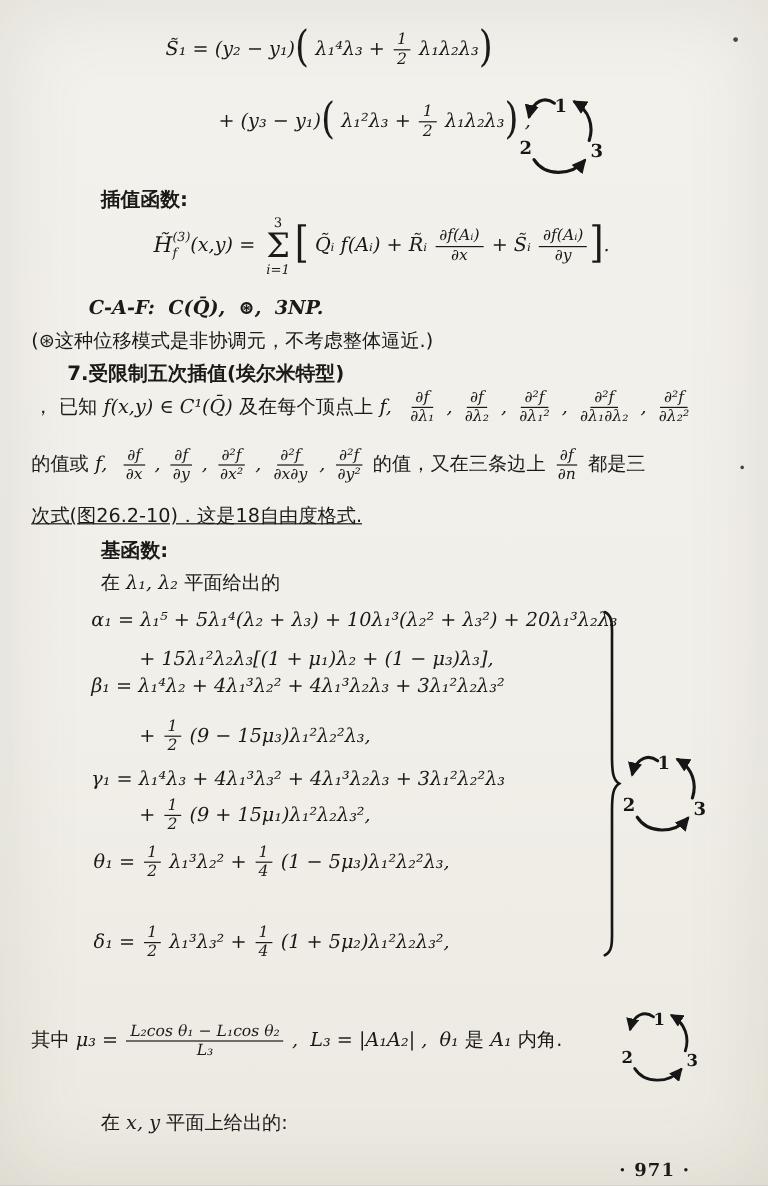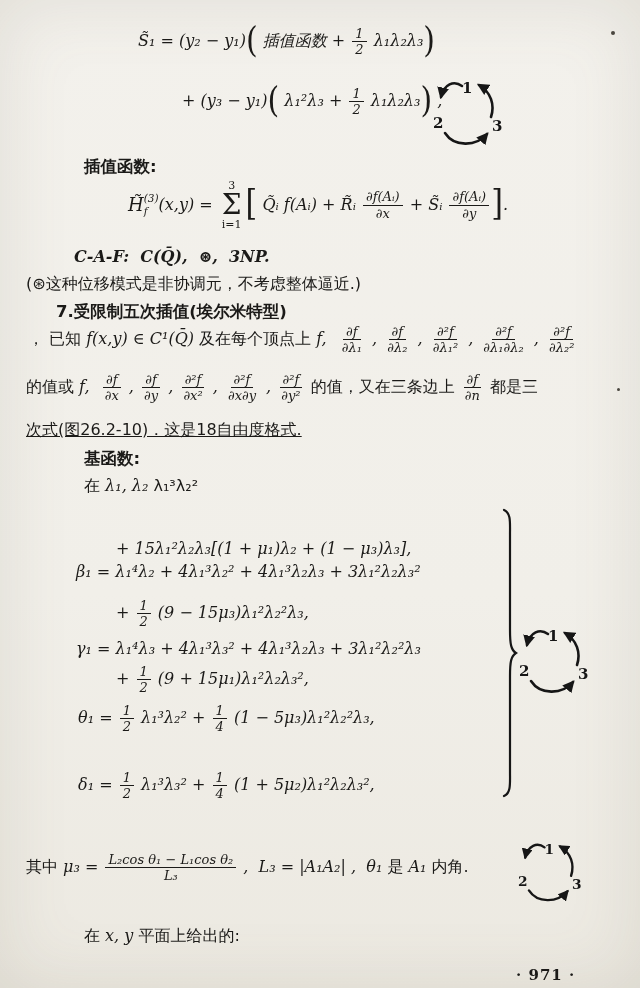--- a/index.html
+++ b/index.html
@@ -19,21 +19,21 @@
   .frac{display:inline-flex;flex-direction:column;align-items:center;vertical-align:middle;
         font-size:13px;line-height:1.18;font-style:italic;margin:0 2px;}
   .frac .num{border-bottom:1.3px solid #1b1a18;padding:0 3px;}
   .frac .den{padding:0 3px;}
   .bigd{display:inline-block;vertical-align:middle;font-size:30px;line-height:1;
         transform:scaleY(1.2);position:relative;top:-2px;font-style:normal;}
   .sum{display:inline-flex;flex-direction:column;align-items:center;vertical-align:middle;
        line-height:1;margin:0 4px;font-style:normal;}
   .sumtop{font-size:11px;}
   .sigma{font-size:28px;}
-  .sumbot{font-size:11px;}
+  .sumbot{font-size:11px;font-style:italic;}
   .ssw{display:inline-flex;align-items:center;vertical-align:middle;}
   .ssbase{font-style:italic;font-size:18px;}
   .ssstack{display:inline-flex;flex-direction:column;font-size:10.5px;line-height:1.2;font-style:italic;}
   .cyc{display:block;}
   .cyc text{font-family:"DejaVu Serif","Liberation Serif",serif;font-weight:700;font-size:15px;fill:#161616;}
   .arrow{fill:none;stroke:#161616;stroke-width:2.6;stroke-linecap:round;}
   .bracepath{fill:none;stroke:#161616;stroke-width:2.2;stroke-linecap:round;}
   .speck{position:absolute;background:#4a463f;border-radius:50%;}
   .pagenum{font-weight:700;font-size:15px;letter-spacing:1px;margin-top:20px;}
 </style>
@@ -43,21 +43,21 @@
 <div class="page">
 
   <svg width="0" height="0" style="position:absolute" aria-hidden="true">
     <defs>
       <marker id="ah" viewBox="0 0 10 10" refX="8" refY="5" markerWidth="4.6" markerHeight="4.6" orient="auto">
         <path d="M0,0 L10,5 L0,10 z" fill="#161616"></path>
       </marker>
     </defs>
   </svg>
 
-  <div class="abs mline" style="left:138px;top:26px;"><span class="mt">S̃₁ = (y₂ − y₁)</span><span class="bigd">(</span><span class="mt"> 插值函数 + </span><span class="frac"><span class="num">1</span><span class="den">2</span></span><span class="mt"> λ₁λ₂λ₃</span><span class="bigd">)</span></div>
+  <div class="abs mline" style="left:138px;top:26px;"><span class="mt">S̃₁ = (y₂ − y₁)</span><span class="bigd">(</span><span class="mt"> λ₁⁴λ₃ + </span><span class="frac"><span class="num">1</span><span class="den">2</span></span><span class="mt"> λ₁λ₂λ₃</span><span class="bigd">)</span></div>
   <div class="abs mline" style="left:182px;top:86px;text-align:right;"><span class="mt">+ (y₃ − y₁)</span><span class="bigd">(</span><span class="mt"> λ₁²λ₃ + </span><span class="frac"><span class="num">1</span><span class="den">2</span></span><span class="mt"> λ₁λ₂λ₃</span><span class="bigd">)</span><span class="mt"> ,</span></div>
 
   <div class="abs" style="left:428px;top:78px;">
     <svg class="cyc" width="80" height="72" viewBox="0 0 80 72">
       <text x="34" y="15">1</text>
       <text x="5" y="50">2</text>
       <text x="64" y="53">3</text>
       <path class="arrow" d="M34 8 C26 2,16 6,13 19" marker-end="url(#ah)"></path>
       <path class="arrow" d="M63 39 C67 27,63 14,51 7" marker-end="url(#ah)"></path>
       <path class="arrow" d="M17 55 C26 69,48 69,59 56" marker-end="url(#ah)"></path>
@@ -70,22 +70,23 @@
   <div class="abs mline bold" style="left:74px;top:247px;"><span class="mt">C-A-F:  C(Q̄),  ⊛,  3NP.</span></div>
   <div class="abs ct" style="left:26px;top:274px;font-size:16px;font-family:'DejaVu Sans','Liberation Sans',sans-serif;">(⊛这种位移模式是非协调元，不考虑整体逼近.)</div>
 
   <div class="abs heading" style="left:56px;top:301px;">7.受限制五次插值(埃尔米特型)</div>
 
   <div class="abs mline" style="left:28px;top:324px;"><span class="ct">， 已知 </span><span class="mt">f(x,y) ∈ C¹(Q̄) </span><span class="ct">及在每个顶点上 </span><span class="mt">f,  </span><span class="frac"><span class="num">∂f</span><span class="den">∂λ₁</span></span><span class="mt"> , </span><span class="frac"><span class="num">∂f</span><span class="den">∂λ₂</span></span><span class="mt"> , </span><span class="frac"><span class="num">∂²f</span><span class="den">∂λ₁²</span></span><span class="mt"> , </span><span class="frac"><span class="num">∂²f</span><span class="den">∂λ₁∂λ₂</span></span><span class="mt"> , </span><span class="frac"><span class="num">∂²f</span><span class="den">∂λ₂²</span></span></div>
   <div class="abs mline" style="left:26px;top:372px;"><span class="ct">的值或 </span><span class="mt">f,  </span><span class="frac"><span class="num">∂f</span><span class="den">∂x</span></span><span class="mt"> , </span><span class="frac"><span class="num">∂f</span><span class="den">∂y</span></span><span class="mt"> , </span><span class="frac"><span class="num">∂²f</span><span class="den">∂x²</span></span><span class="mt"> , </span><span class="frac"><span class="num">∂²f</span><span class="den">∂x∂y</span></span><span class="mt"> , </span><span class="frac"><span class="num">∂²f</span><span class="den">∂y²</span></span><span class="ct"> 的值，又在三条边上 </span><span class="frac"><span class="num">∂f</span><span class="den">∂n</span></span><span class="ct"> 都是三</span></div>
   <div class="abs ct" style="left:26px;top:420px;font-size:16px;text-decoration:underline;">次式(图26.2-10)．这是18自由度格式.</div>
 
   <div class="abs heading" style="left:84px;top:448px;">基函数:</div>
-  <div class="abs mline" style="left:84px;top:476px;"><span class="ct">在 </span><span class="mt">λ₁, λ₂ </span><span class="ct">λ₁³λ₂²</span></div>
+  <div class="abs mline" style="left:84px;top:476px;"><span class="ct">在 </span><span class="mt">λ₁, λ₂ </span><span class="ct">平面给出的</span></div>
 
+  <div class="abs mline" style="left:76px;top:507px;"><span class="mt">α₁ = λ₁⁵ + 5λ₁⁴(λ₂ + λ₃) + 10λ₁³(λ₂² + λ₃²) + 20λ₁³λ₂λ₃</span></div>
   <div class="abs mline" style="left:116px;top:539px;"><span class="mt">+ 15λ₁²λ₂λ₃[(1 + μ₁)λ₂ + (1 − μ₃)λ₃],</span></div>
   <div class="abs mline" style="left:76px;top:562px;"><span class="mt">β₁ = λ₁⁴λ₂ + 4λ₁³λ₂² + 4λ₁³λ₂λ₃ + 3λ₁²λ₂λ₃²</span></div>
   <div class="abs mline" style="left:116px;top:598px;"><span class="mt">+ </span><span class="frac"><span class="num">1</span><span class="den">2</span></span><span class="mt"> (9 − 15μ₃)λ₁²λ₂²λ₃,</span></div>
   <div class="abs mline" style="left:76px;top:639px;"><span class="mt">γ₁ = λ₁⁴λ₃ + 4λ₁³λ₃² + 4λ₁³λ₂λ₃ + 3λ₁²λ₂²λ₃</span></div>
   <div class="abs mline" style="left:116px;top:664px;"><span class="mt">+ </span><span class="frac"><span class="num">1</span><span class="den">2</span></span><span class="mt"> (9 + 15μ₁)λ₁²λ₂λ₃²,</span></div>
   <div class="abs mline" style="left:78px;top:703px;"><span class="mt">θ₁ = </span><span class="frac"><span class="num">1</span><span class="den">2</span></span><span class="mt"> λ₁³λ₂² + </span><span class="frac"><span class="num">1</span><span class="den">4</span></span><span class="mt"> (1 − 5μ₃)λ₁²λ₂²λ₃,</span></div>
   <div class="abs mline" style="left:78px;top:770px;"><span class="mt">δ₁ = </span><span class="frac"><span class="num">1</span><span class="den">2</span></span><span class="mt"> λ₁³λ₃² + </span><span class="frac"><span class="num">1</span><span class="den">4</span></span><span class="mt"> (1 + 5μ₂)λ₁²λ₂λ₃²,</span></div>
 
   <div class="abs" style="left:500px;top:508px;">
     <svg width="18" height="290" viewBox="0 0 18 290">

